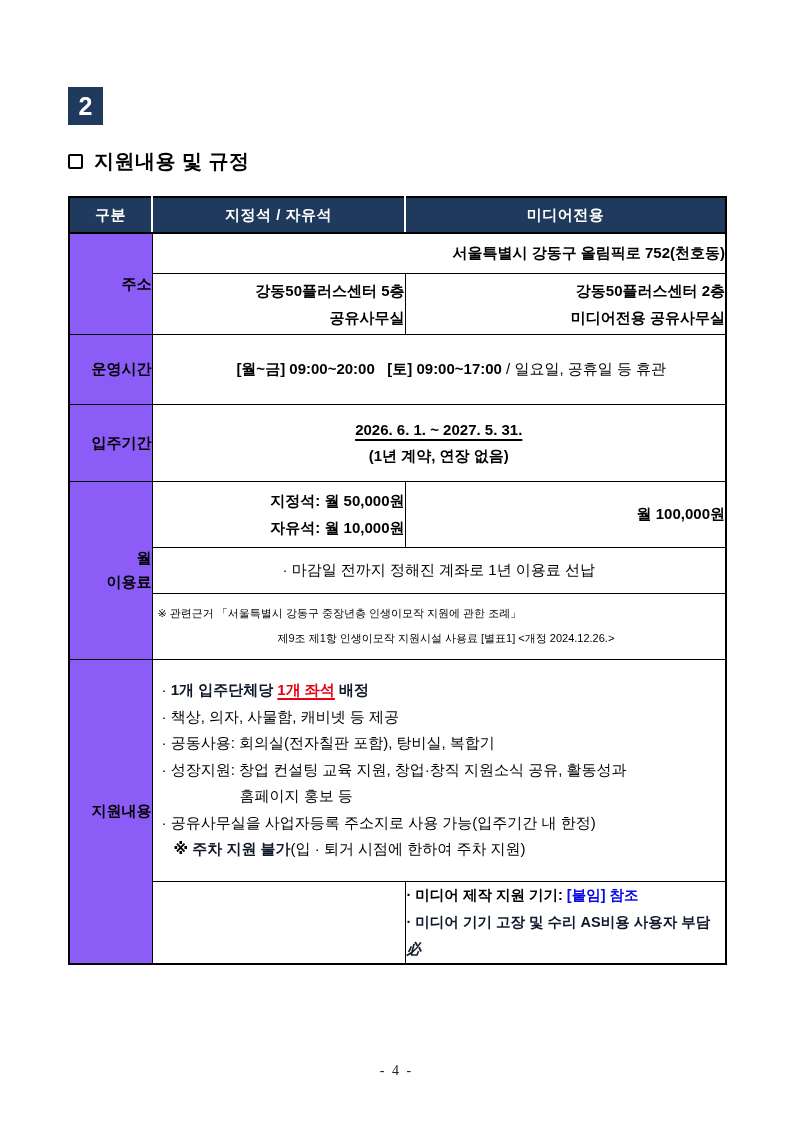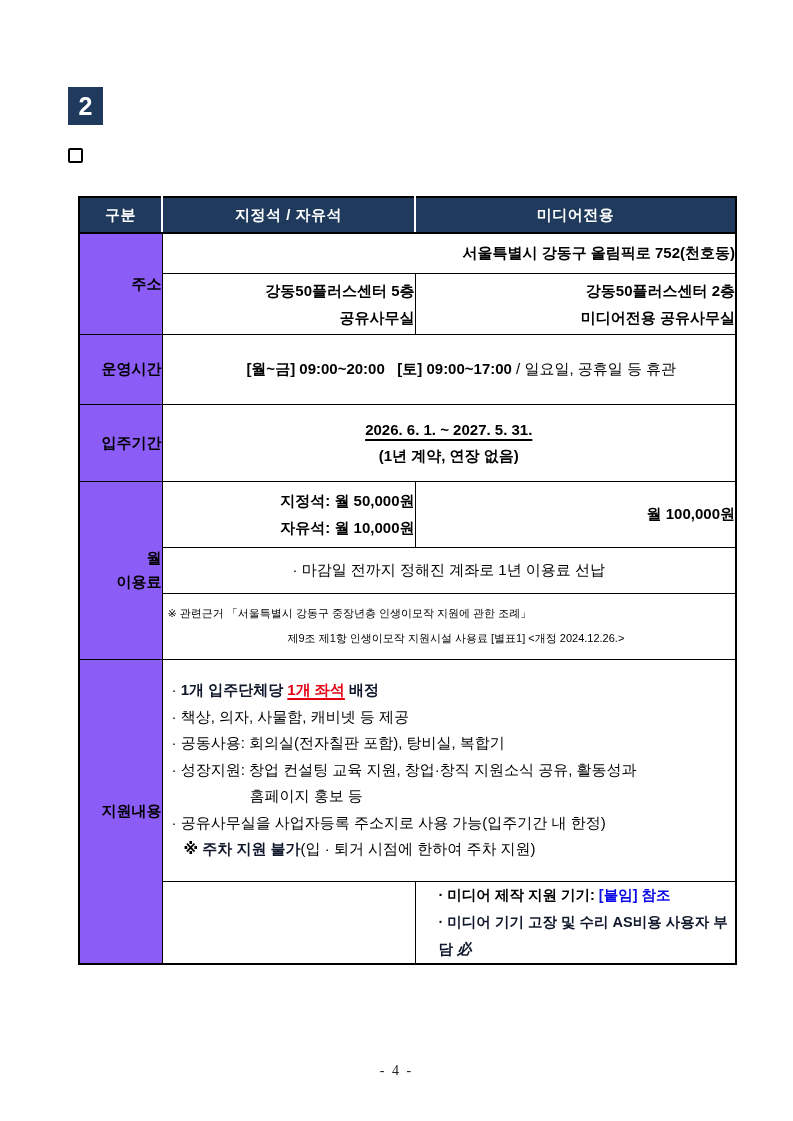--- a/index.html
+++ b/index.html
@@ -40,21 +40,21 @@
     font-size: 20px; font-weight: bold; letter-spacing: 0.5px;
   }
   .subtitle .sq {
     width: 15px; height: 15px;
     border: 2.5px solid #000; border-radius: 2px;
     margin-right: 11px; background: #fff;
   }
 
   
   table.main {
-    position: absolute; left: 78px; top: 196px;
+    position: absolute; left: 68px; top: 196px;
     width: 657px;
     border-collapse: collapse; table-layout: fixed;
     border: 2px solid #000;
   }
   col.c1 { width: 83px; }
   col.c2 { width: 253px; }
   col.c3 { width: 321px; }
 
   td, th { border: 1.5px solid #000; vertical-align: middle; font-size: 15px; }
 
@@ -106,40 +106,41 @@
   .note-line { padding-left: 12px; }
 
   .red { color: #0f172a; }
   .red-u {
     color: #e60012;
     text-decoration: underline;
     text-underline-offset: 3px;
     text-decoration-thickness: 1.5px;
   }
   .blue { color: #0a0ae6; }
-  .media-cell { text-align: left; padding-left: 23px; line-height: 27px; font-size: 14.5px; font-weight: bold; }
+  .media-cell { text-align: left; padding-left: 1px; line-height: 27px; font-size: 14.5px; font-weight: bold; }
   .italic { font-style: italic; font-family: "Liberation Serif", serif; }
 
   
   .page-number {
     position: absolute; left: 0; top: 1063px;
     width: 100%; text-align: center;
     font-size: 14px; font-family: "Liberation Serif", serif;
     color: #222; letter-spacing: 2px;
   }
 </style>
 </head>
 <body>
 
 <div class="section-header">
   <div class="num-box">2</div>
 </div>
 
 <div class="subtitle">
   <span class="sq"></span>
+  <span>지원내용 및 규정</span>
 </div>
 
 <table class="main">
   <colgroup>
       <col class="c1">
       <col class="c2">
       <col class="c3">
     </colgroup>
 
   <tbody>

